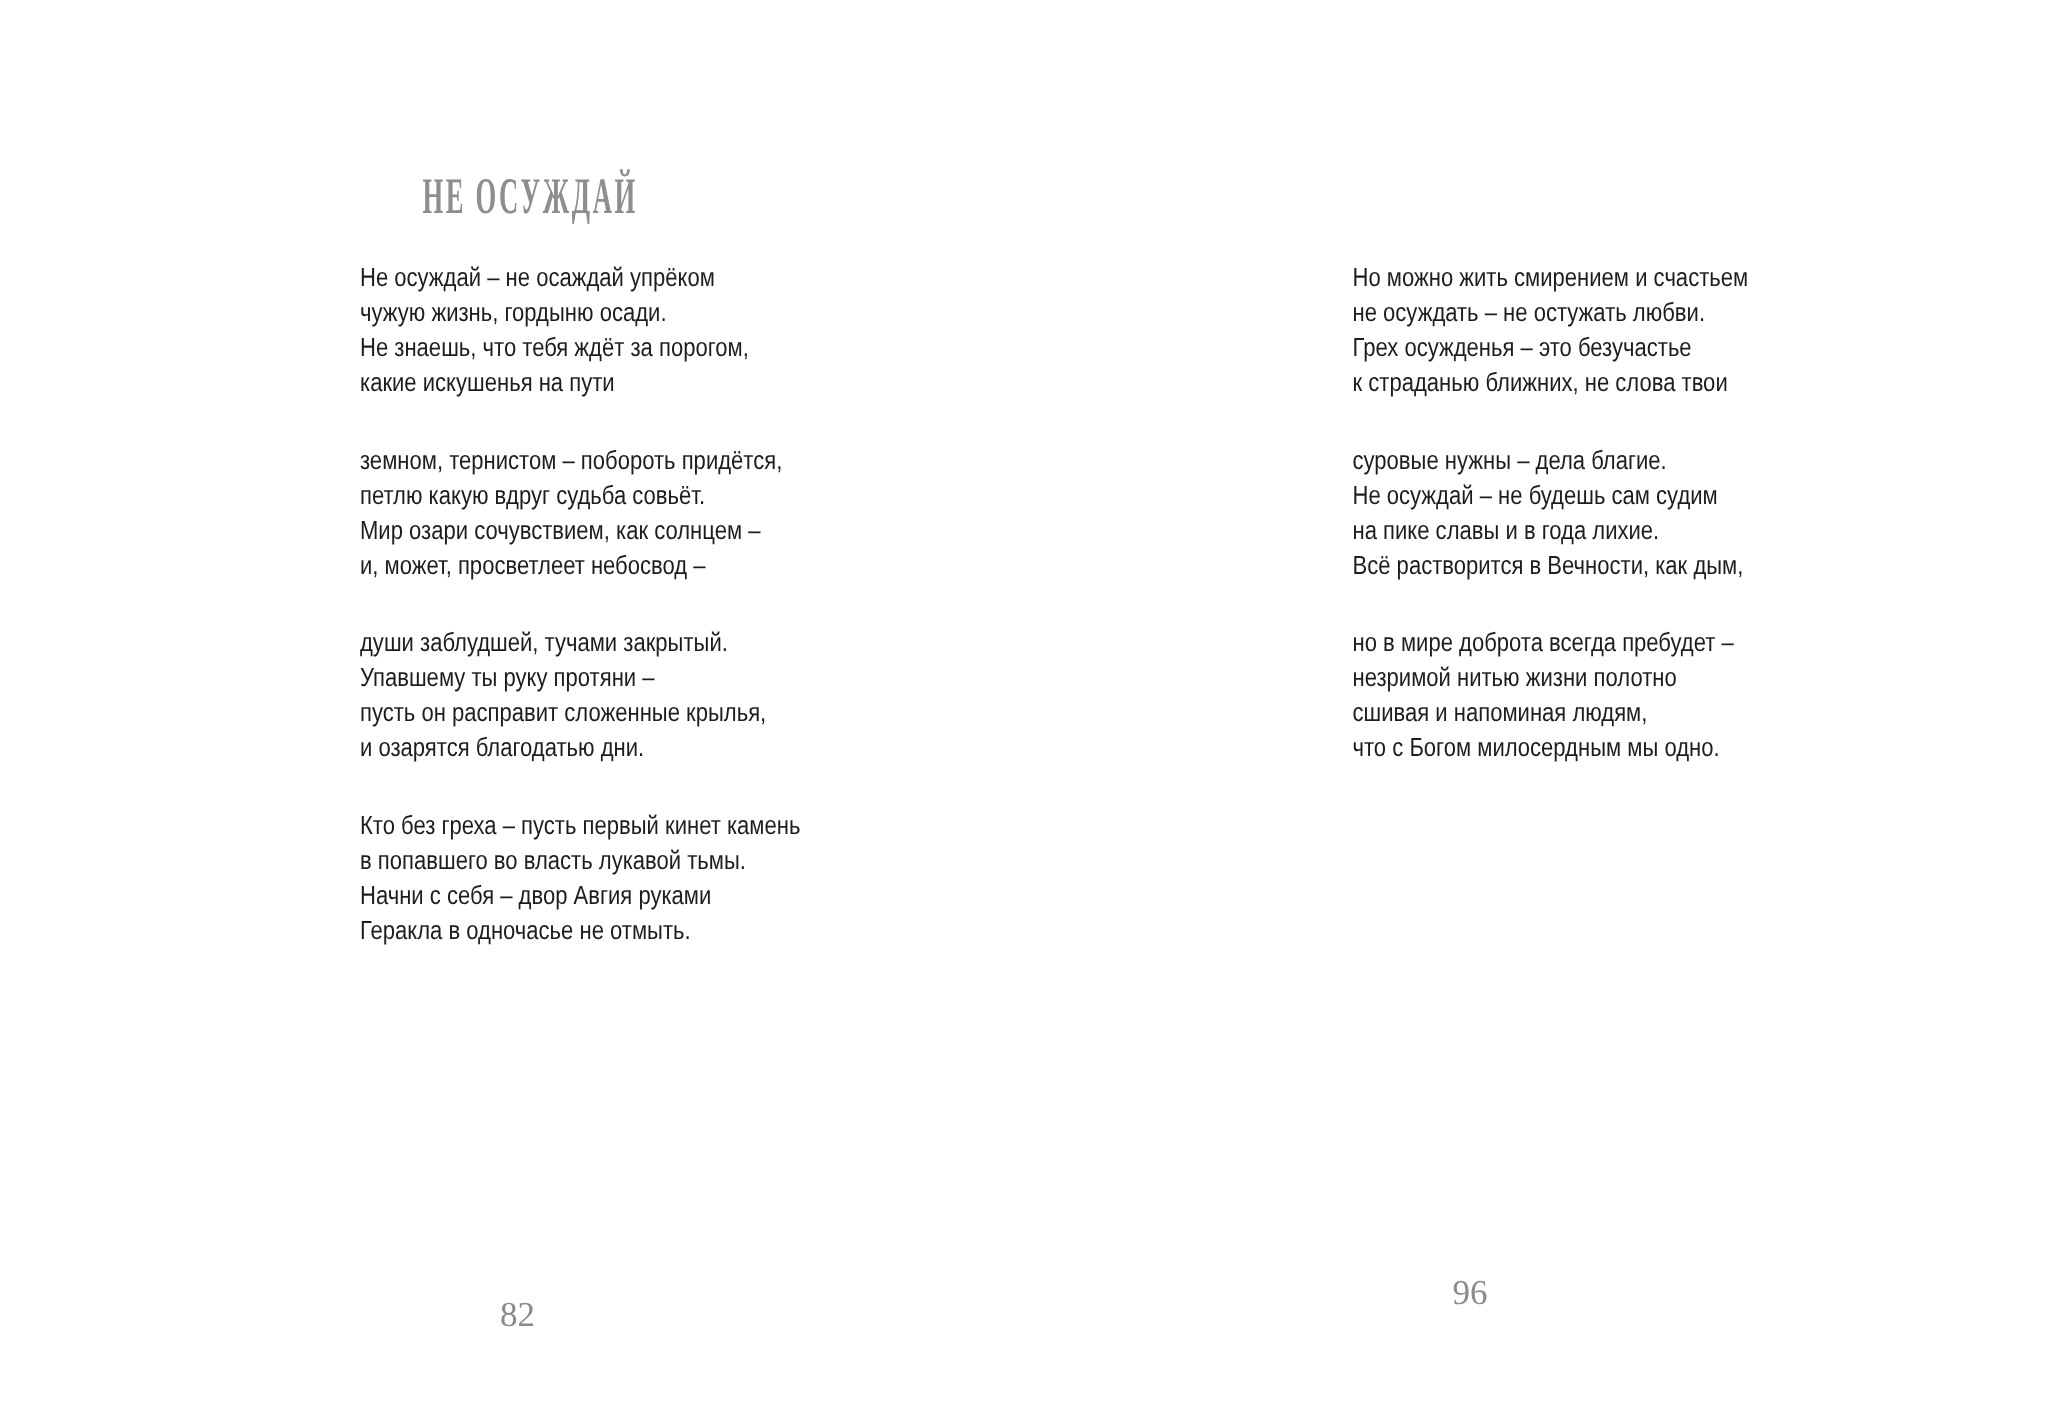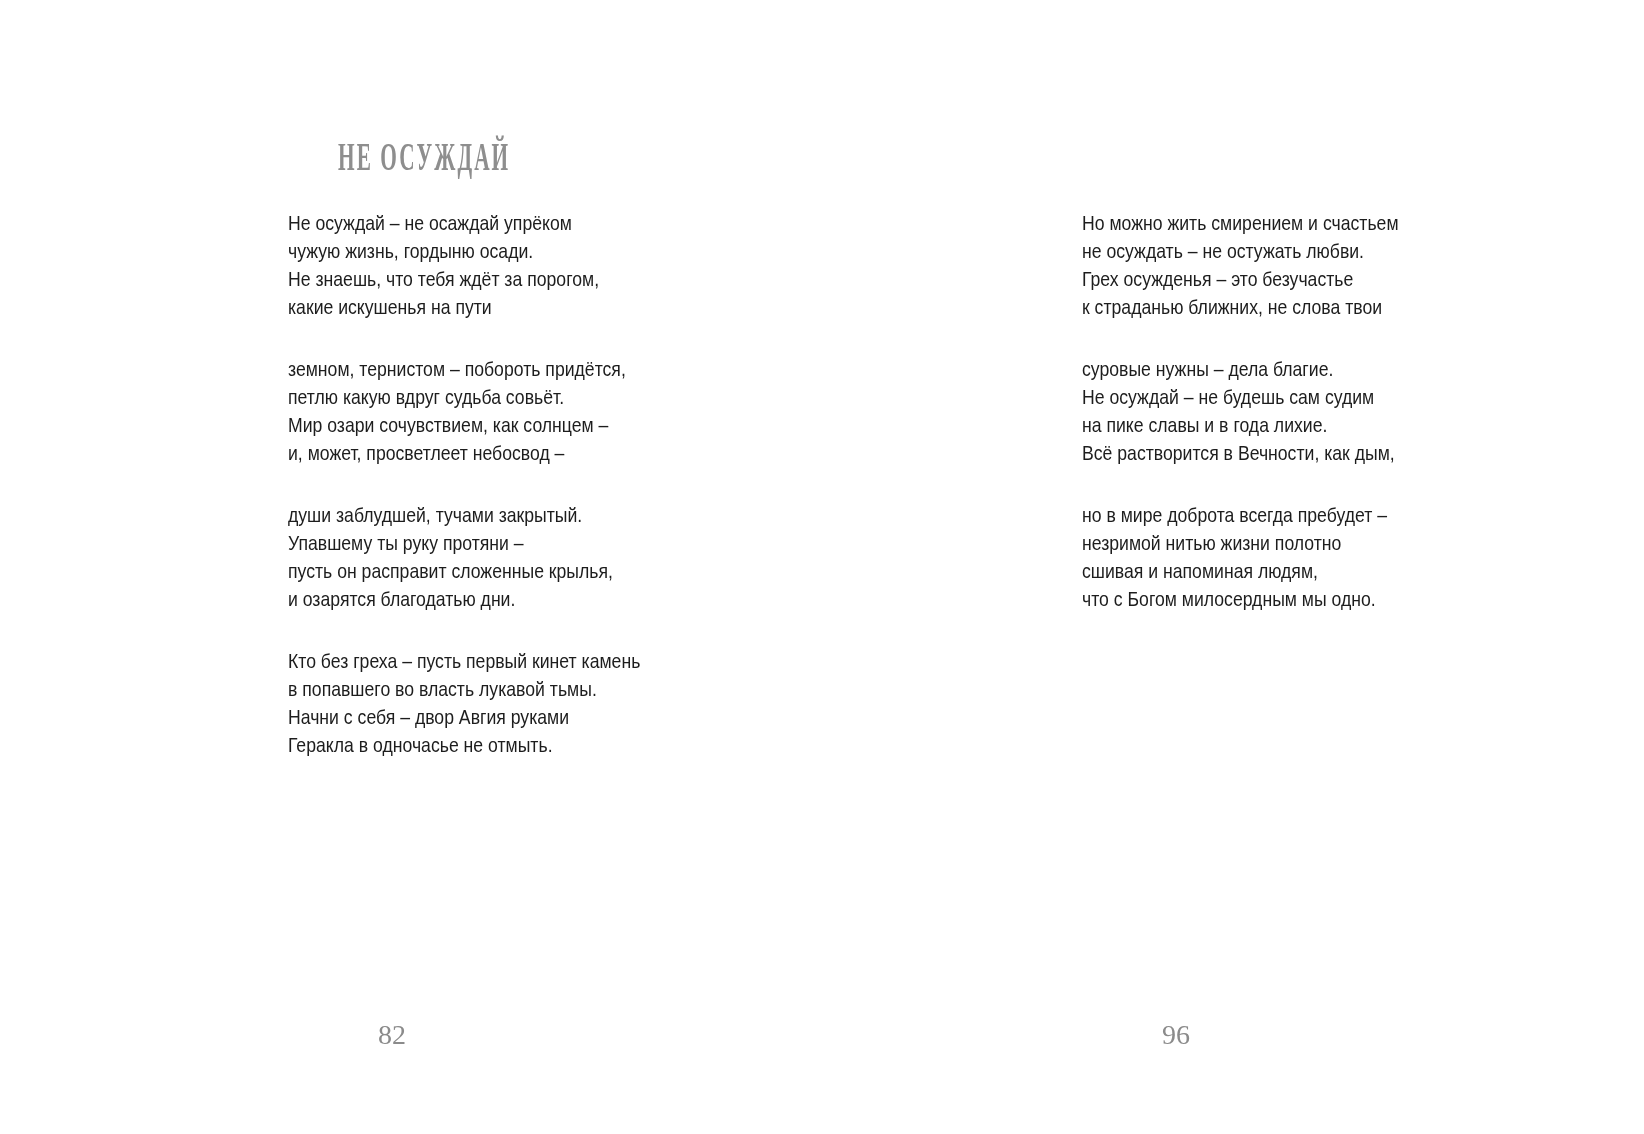--- a/index.html
+++ b/index.html
@@ -49,21 +49,21 @@
   .page-number {
     position: absolute;
     top: 1018px;
     width: 80px;
     text-align: center;
     font-family: "Liberation Serif", "DejaVu Serif", serif;
     font-size: 28px;
     line-height: 34px;
     color: var(--pagenum, #8b8b8b);
   }
-  .pn-left  { left: 352px; }
+  .pn-left  { left: 374px; margin-top: 18px; }
   .pn-right { left: 1136px; }
 </style>
 </head>
 <body>
 
 <div class="spread">
 
   <h1 class="poem-title">НЕ ОСУЖДАЙ</h1>
 
   <div class="poem-column col-left">

